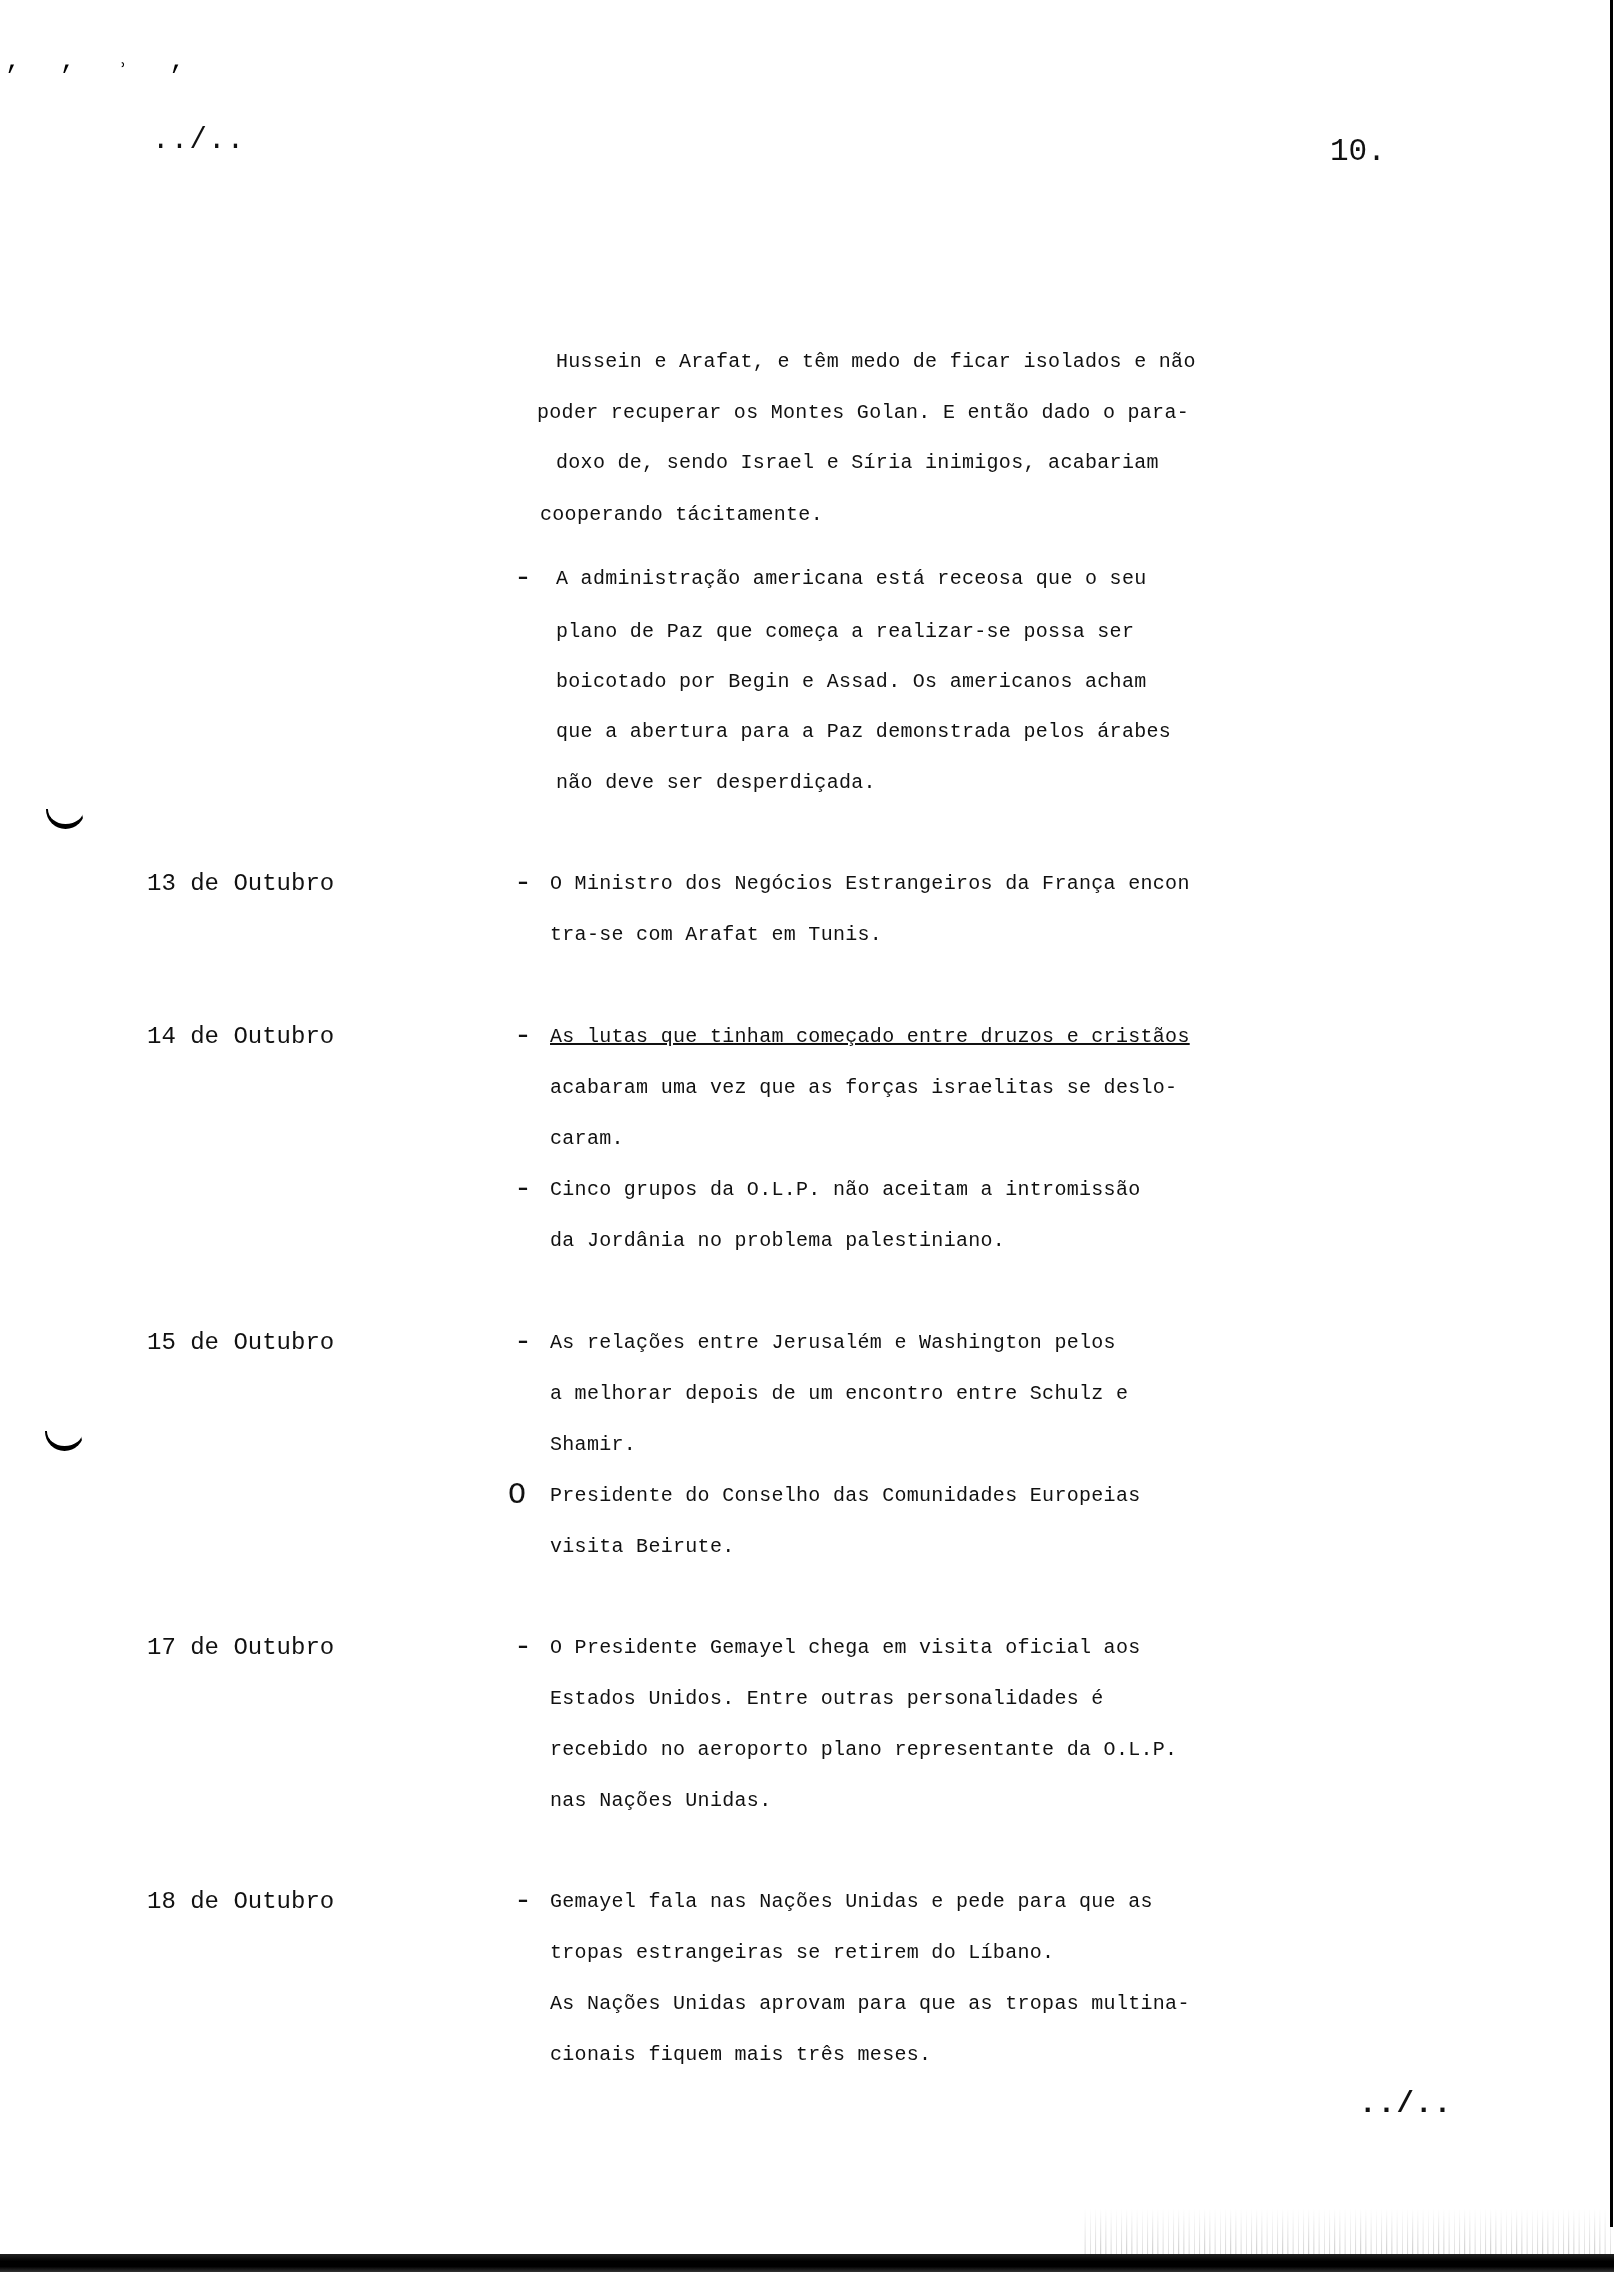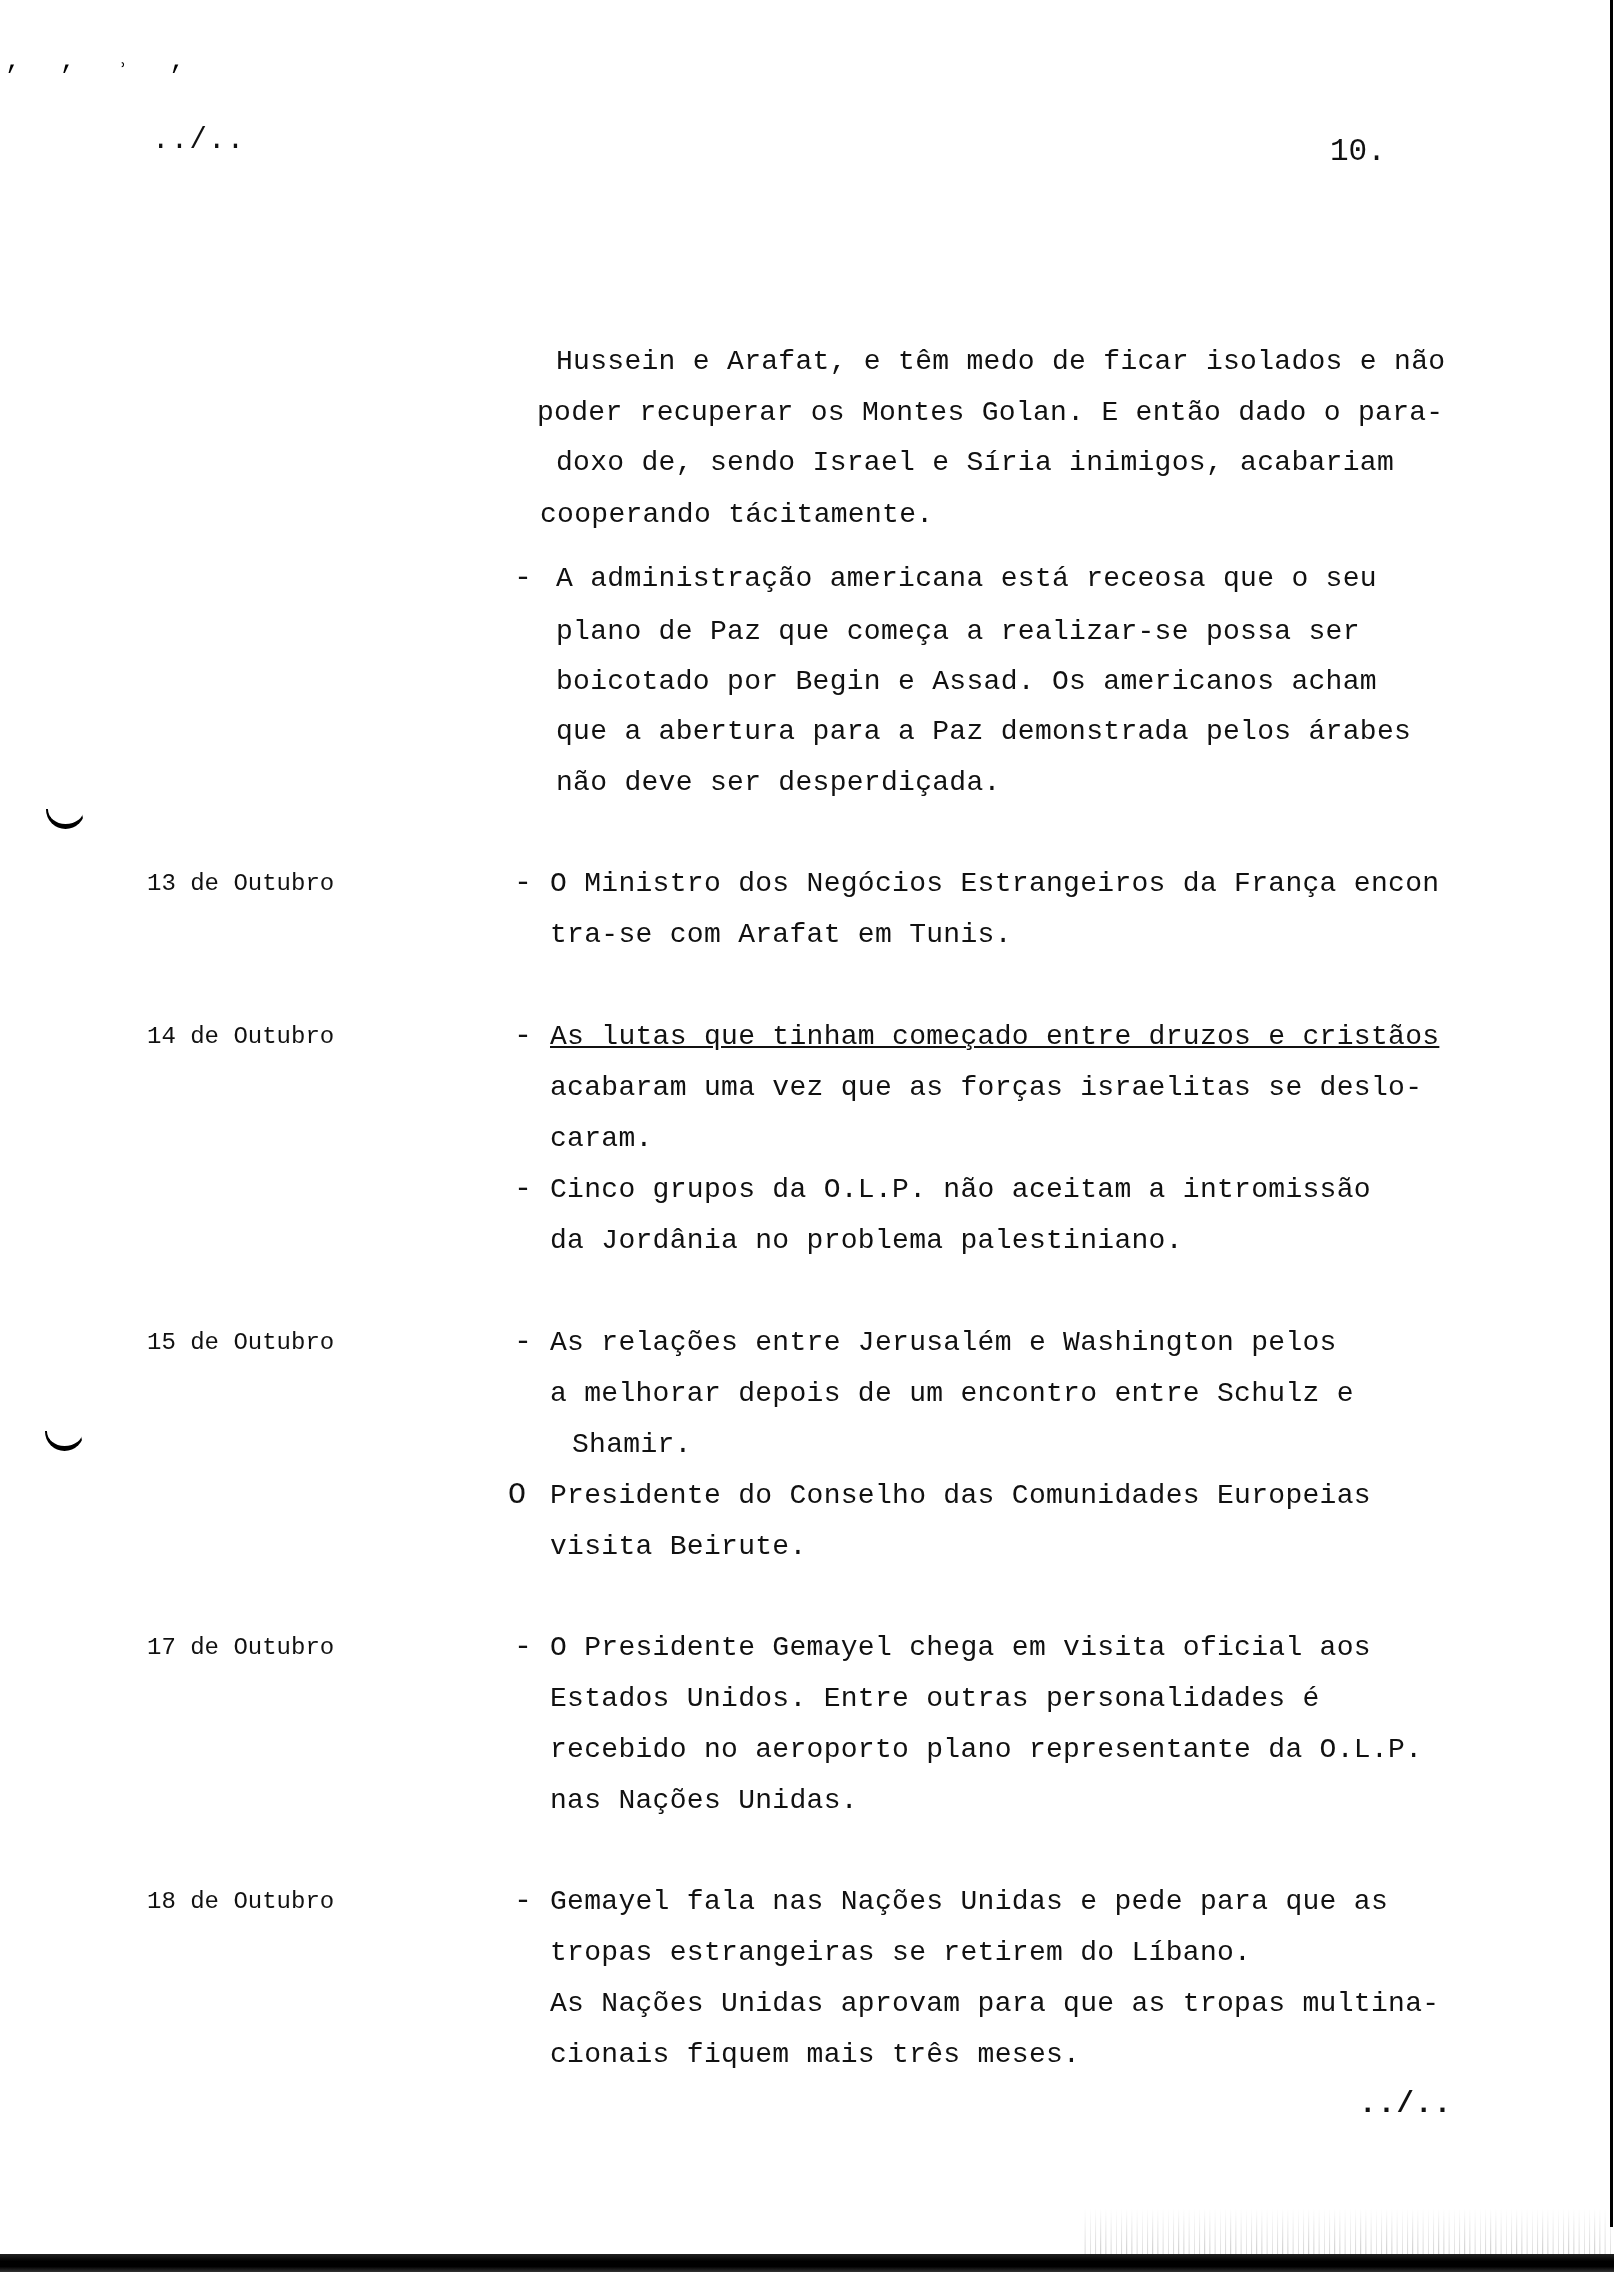--- a/index.html
+++ b/index.html
@@ -83,21 +83,21 @@
       width: 39px;
       height: 19.7px;
       border-bottom: 5.9px solid #000;
       border-left: 2.6px solid #000;
       border-right: 1.3px solid transparent;
       border-radius: 0 0 26px 26px;
       box-sizing: border-box;
     }
     .text-line {
       position: absolute;
-      font-size: 28px;
+      font-size: 20px;
       line-height: 35px;
       white-space: pre;
       letter-spacing: 0.3px;
     }
     .date-label {
       position: absolute;
       left: 147px;
       font-size: 24px;
       line-height: 35px;
       white-space: pre;
@@ -157,21 +157,21 @@
     <div class="bullet" style="top:1172px;">-</div>
     <div class="text-line" style="left:550px; top:1172px;">Cinco grupos da O.L.P. não aceitam a intromissão</div>
     <div class="text-line" style="left:550px; top:1223px;">da Jordânia no problema palestiniano.</div>
   </div>
 
   <div>
     <div class="date-label" style="top:1325px;">15 de Outubro</div>
     <div class="bullet" style="top:1325px;">-</div>
     <div class="text-line" style="left:550px; top:1325px;">As relações entre Jerusalém e Washington pelos</div>
     <div class="text-line" style="left:550px; top:1376px;">a melhorar depois de um encontro entre Schulz e</div>
-    <div class="text-line" style="left:550px; top:1427px;margin-left:22px;">Shamir.</div>
+    <div class="text-line" style="left:550px; top:1427px;">Shamir.</div>
     <div class="bullet" style="left:508px; top:1478px;">O</div>
     <div class="text-line" style="left:550px; top:1478px;">Presidente do Conselho das Comunidades Europeias</div>
     <div class="text-line" style="left:550px; top:1529px;">visita Beirute.</div>
   </div>
 
   <div>
     <div class="date-label" style="top:1630px;">17 de Outubro</div>
     <div class="bullet" style="top:1630px;">-</div>
     <div class="text-line" style="left:550px; top:1630px;">O Presidente Gemayel chega em visita oficial aos</div>
     <div class="text-line" style="left:550px; top:1681px;">Estados Unidos. Entre outras personalidades é</div>

